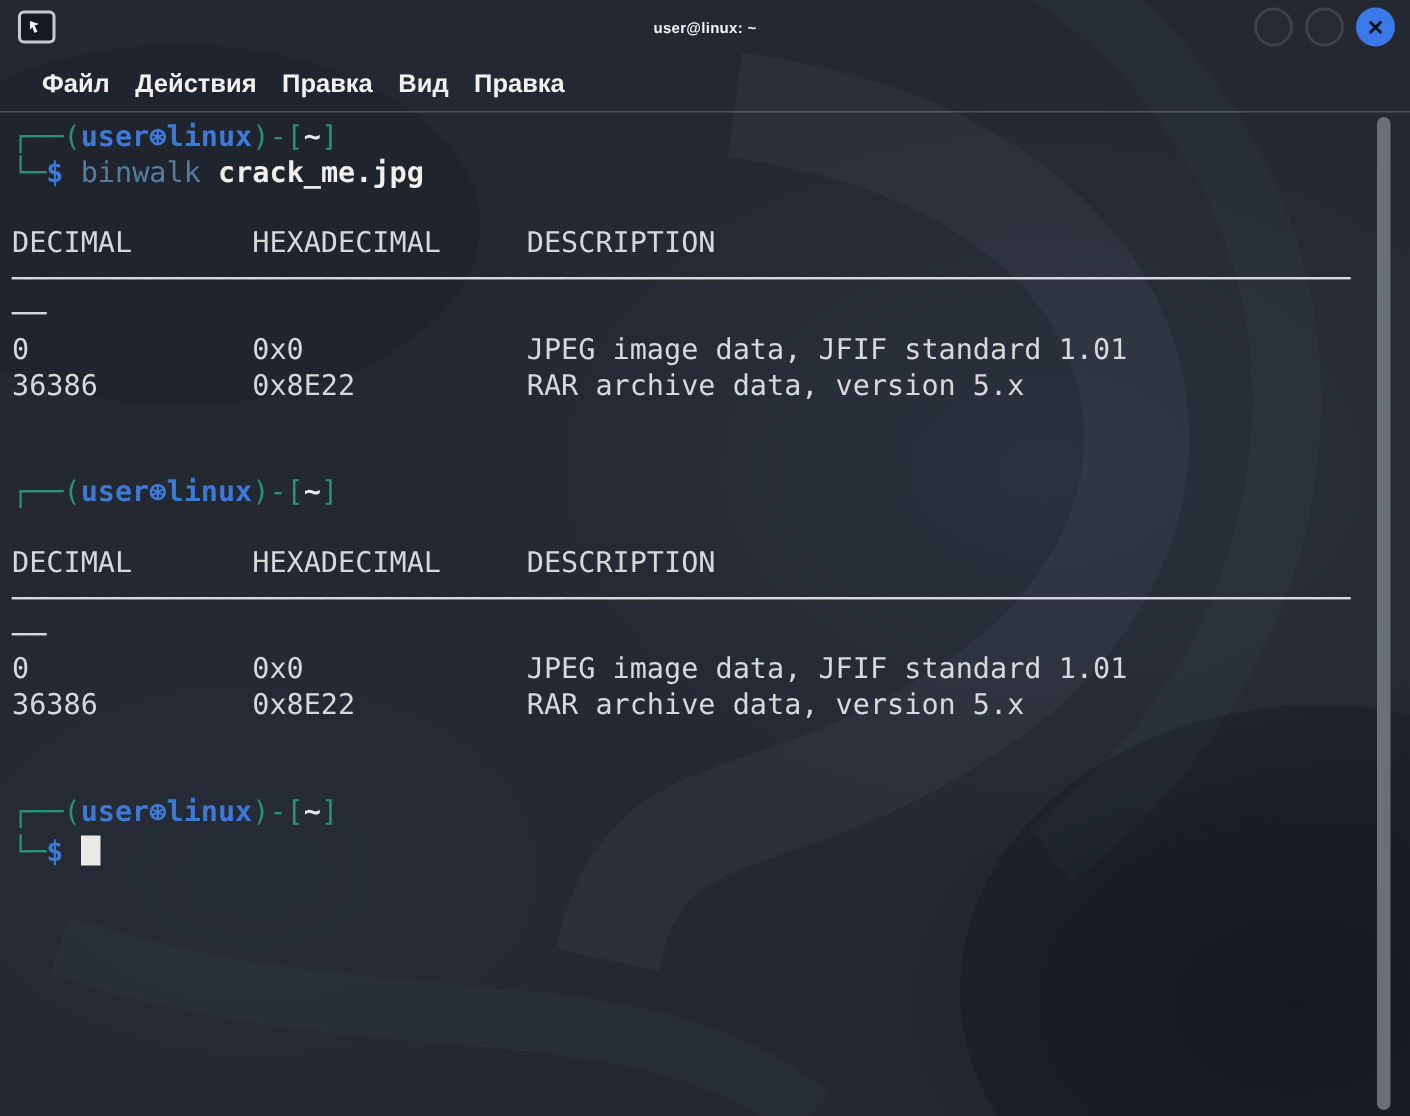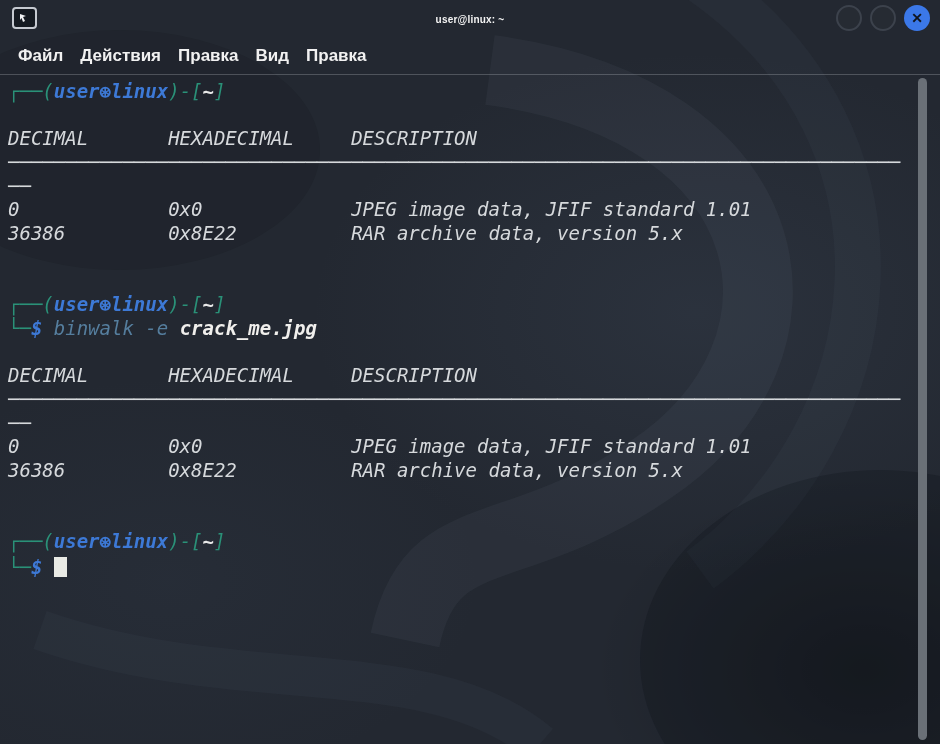--- a/index.html
+++ b/index.html
@@ -30,34 +30,34 @@
   .wbtn{width:26px;height:26px;border-radius:50%;box-sizing:border-box;}
   .wbtn.plain{background:#262b33;border:2px solid #3c424c;}
   .wbtn.close{
     background:var(--accent_close,#3b78e8);border:none;
     display:flex;align-items:center;justify-content:center;
     color:#10151c;font-size:14px;font-weight:bold;line-height:1;
   }
 
   
   .menubar{
-    display:flex;gap:17px;height:36px;align-items:center;padding-left:18px;
+    display:flex;gap:17px;height:36px;align-items:center;padding-left:28px;
     border-bottom:1px solid rgba(235,240,245,0.22);
     text-align:center;
   }
   .menu-item{color:#f1f1f1;font-size:17px;font-weight:bold;cursor:default;}
 
   
   .terminal{
     position:absolute;top:75px;left:0;right:0;bottom:0;
     padding:5px 0 0 8px;
     font-family:"DejaVu Sans Mono", monospace;
     font-size:19px;line-height:23.7px;
   }
-  .tline{white-space:pre;height:23.7px;font-style:italic;}
+  .tline{white-space:pre;height:23.7px;}
   .seg-plain{color:var(--plain,#d6d9dc);}
   .seg-frame{color:var(--frame,#2a9178);}
   .seg-user{color:var(--userblue,#3d79d6);font-weight:bold;}
   .seg-path{color:#e9e9e9;font-weight:bold;}
   .seg-cmd{color:var(--cmd,#557e9e);}
   .seg-arg{color:var(--arg,#f0efec);font-weight:bold;}
   .cursor{
     display:inline-block;width:13px;height:20px;
     background:var(--cursor,#e9eae5);transform:translateY(3px);
   }
@@ -99,30 +99,30 @@
     <span class="menu-item">Файл</span>
     <span class="menu-item">Действия</span>
     <span class="menu-item">Правка</span>
     <span class="menu-item">Вид</span>
     <span class="menu-item">Правка</span>
   </div>
 
   <div class="terminal">
     <div>
         <div class="tline"><span class="seg-frame">┌──(</span><span class="seg-user">user</span><span class="seg-user">⊛</span><span class="seg-user">linux</span><span class="seg-frame">)-[</span><span class="seg-path">~</span><span class="seg-frame">]</span></div>
+        <div class="tline"><span class="seg-frame">└─</span><span class="seg-user">$</span><span class="seg-plain"> </span><span class="seg-cmd">binwalk</span><span class="seg-plain"> </span><span class="seg-arg">crack_me.jpg</span></div>
         <div class="tline"></div>
         <div class="tline"><span class="seg-plain">DECIMAL       HEXADECIMAL     DESCRIPTION</span></div>
         <div class="tline"><span class="seg-plain">──────────────────────────────────────────────────────────────────────────────</span></div>
         <div class="tline"><span class="seg-plain">──</span></div>
         <div class="tline"><span class="seg-plain">0             0x0             JPEG image data, JFIF standard 1.01</span></div>
         <div class="tline"><span class="seg-plain">36386         0x8E22          RAR archive data, version 5.x</span></div>
         <div class="tline"></div>
         <div class="tline"></div>
         <div class="tline"><span class="seg-frame">┌──(</span><span class="seg-user">user</span><span class="seg-user">⊛</span><span class="seg-user">linux</span><span class="seg-frame">)-[</span><span class="seg-path">~</span><span class="seg-frame">]</span></div>
-        <div class="tline"><span class="seg-frame">└─</span><span class="seg-user">$</span><span class="seg-plain"> </span><span class="seg-cmd">binwalk</span><span class="seg-plain"> </span><span class="seg-cmd">-e</span><span class="seg-plain"> </span><span class="seg-arg">crack_me.jpg</span></div>
         <div class="tline"></div>
         <div class="tline"><span class="seg-plain">DECIMAL       HEXADECIMAL     DESCRIPTION</span></div>
         <div class="tline"><span class="seg-plain">──────────────────────────────────────────────────────────────────────────────</span></div>
         <div class="tline"><span class="seg-plain">──</span></div>
         <div class="tline"><span class="seg-plain">0             0x0             JPEG image data, JFIF standard 1.01</span></div>
         <div class="tline"><span class="seg-plain">36386         0x8E22          RAR archive data, version 5.x</span></div>
         <div class="tline"></div>
         <div class="tline"></div>
         <div class="tline"><span class="seg-frame">┌──(</span><span class="seg-user">user</span><span class="seg-user">⊛</span><span class="seg-user">linux</span><span class="seg-frame">)-[</span><span class="seg-path">~</span><span class="seg-frame">]</span></div>
         <div class="tline"><span class="seg-frame">└─</span><span class="seg-user">$</span><span class="seg-plain"> </span><span class="cursor"></span></div>

